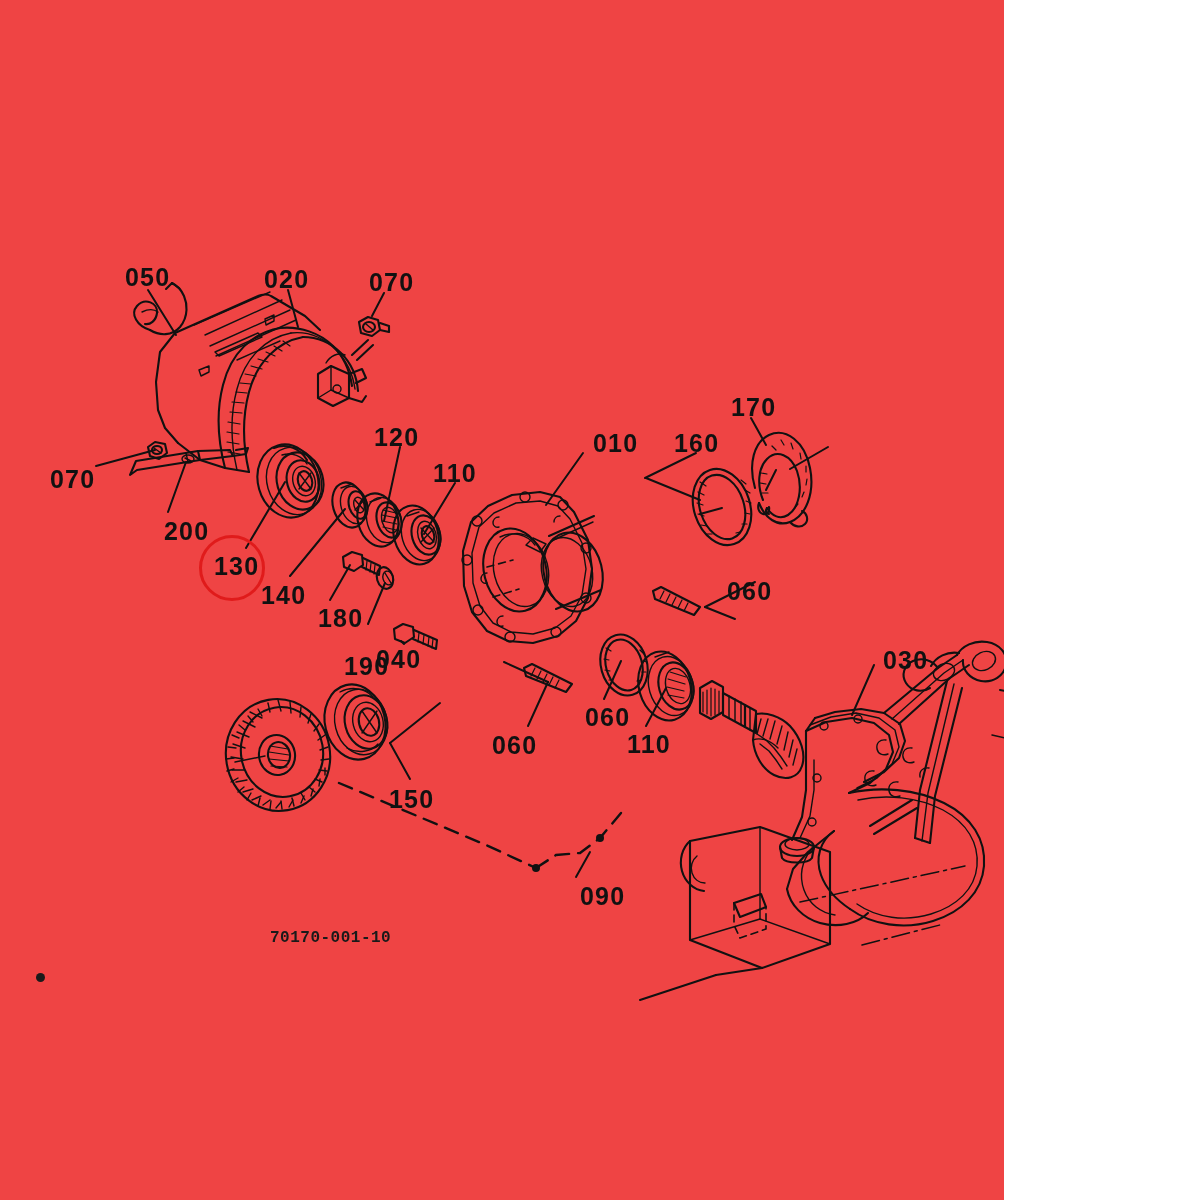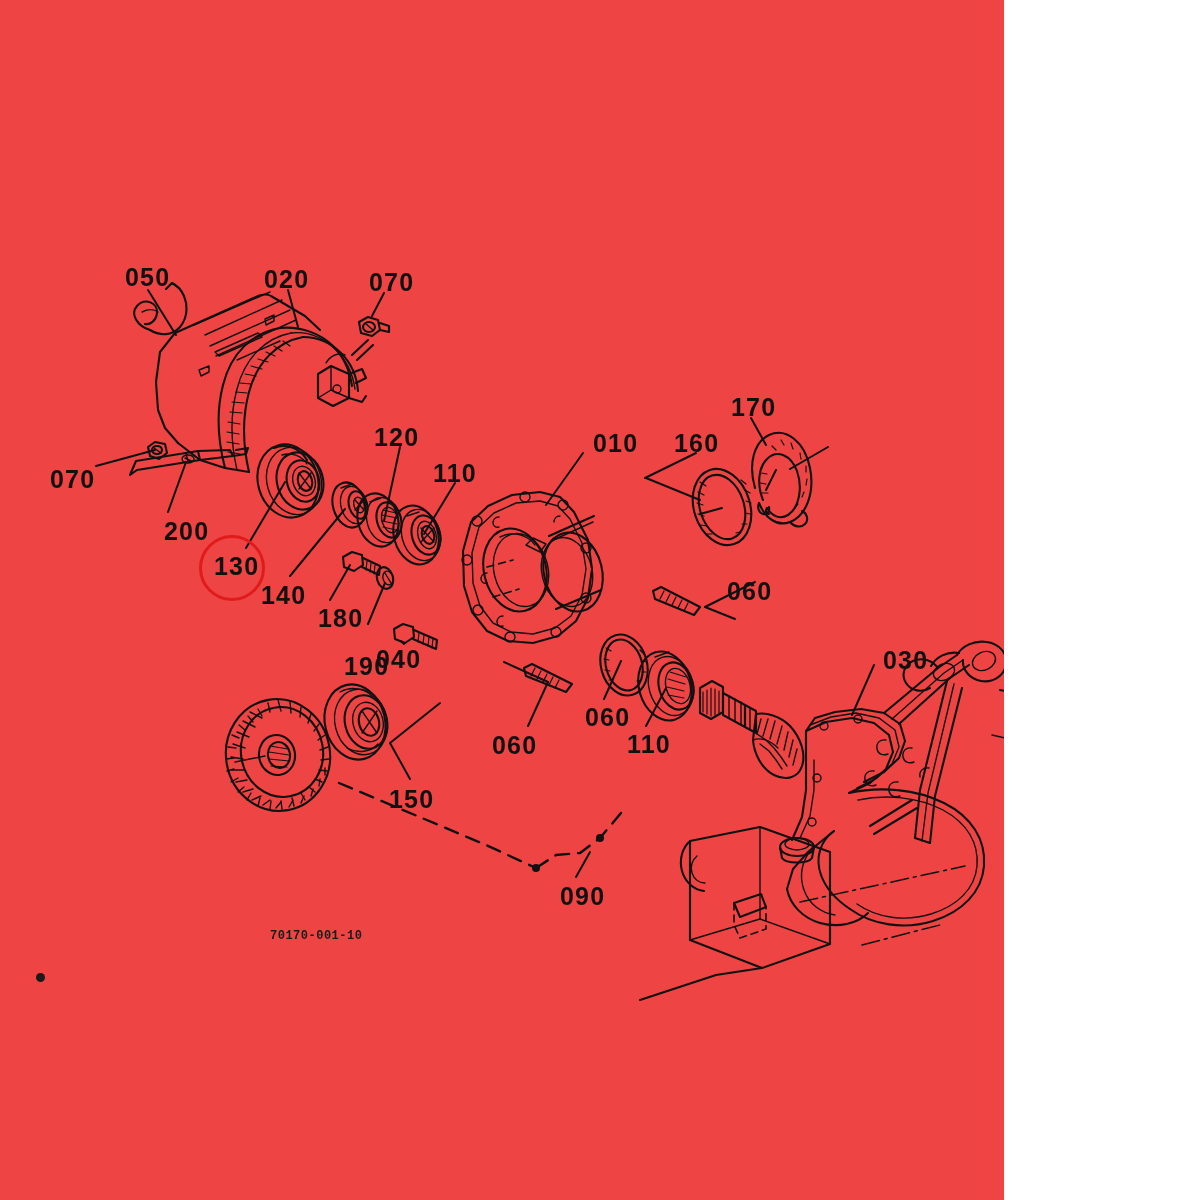--- a/index.html
+++ b/index.html
@@ -52,21 +52,21 @@
   .highlight-ring {
     position: absolute;
     border: 3px solid #e01b1b;
     border-radius: 50%;
     box-sizing: border-box;
     background: transparent;
   }
   #drawing-code {
     position: absolute;
     font-family: "Liberation Mono", monospace;
-    font-size: 12px;
+    font-size: 16px;
     font-weight: 700;
     letter-spacing: 0.5px;
     color: #1a1a1a;
     white-space: nowrap;
   }
   #corner-dot {
     position: absolute;
     width: 9px;
     height: 9px;
     border-radius: 50%;
@@ -620,19 +620,19 @@
   <div class="callout" style="left:261px; top:583px;">140</div>
   <div class="callout" style="left:727px; top:579px;">060</div>
   <div class="callout" style="left:318px; top:606px;">180</div>
   <div class="callout" style="left:344px; top:654px;">190</div>
   <div class="callout" style="left:376px; top:647px;">040</div>
   <div class="callout" style="left:856px; top:648px;margin-left:27px;">030</div>
   <div class="callout" style="left:585px; top:705px;">060</div>
   <div class="callout" style="left:627px; top:732px;">110</div>
   <div class="callout" style="left:492px; top:733px;">060</div>
   <div class="callout" style="left:389px; top:787px;">150</div>
-  <div class="callout" style="left:560px; top:884px;">090</div>
+  <div class="callout" style="left:580px; top:884px;">090</div>
 
   <div id="drawing-code" style="left:270px; top:929px;">70170-001-10</div>
 
   <div id="corner-dot" style="left:36px; top:973px;"></div>
 
 </div>
 
 </body></html>

